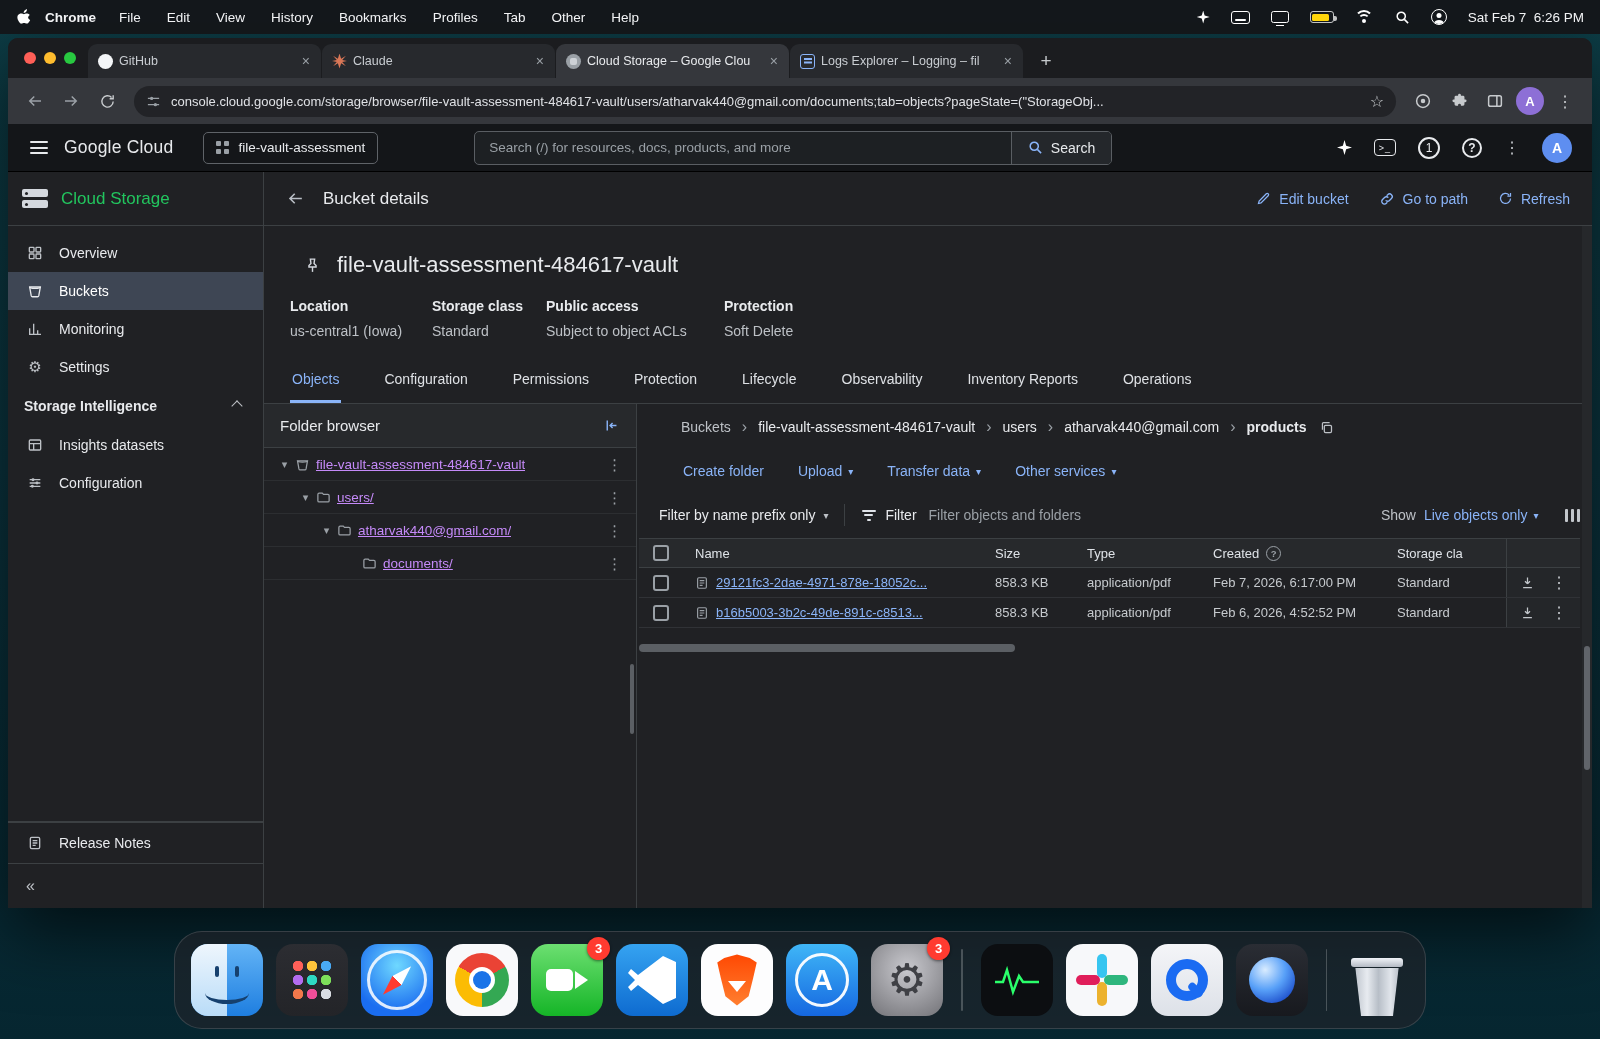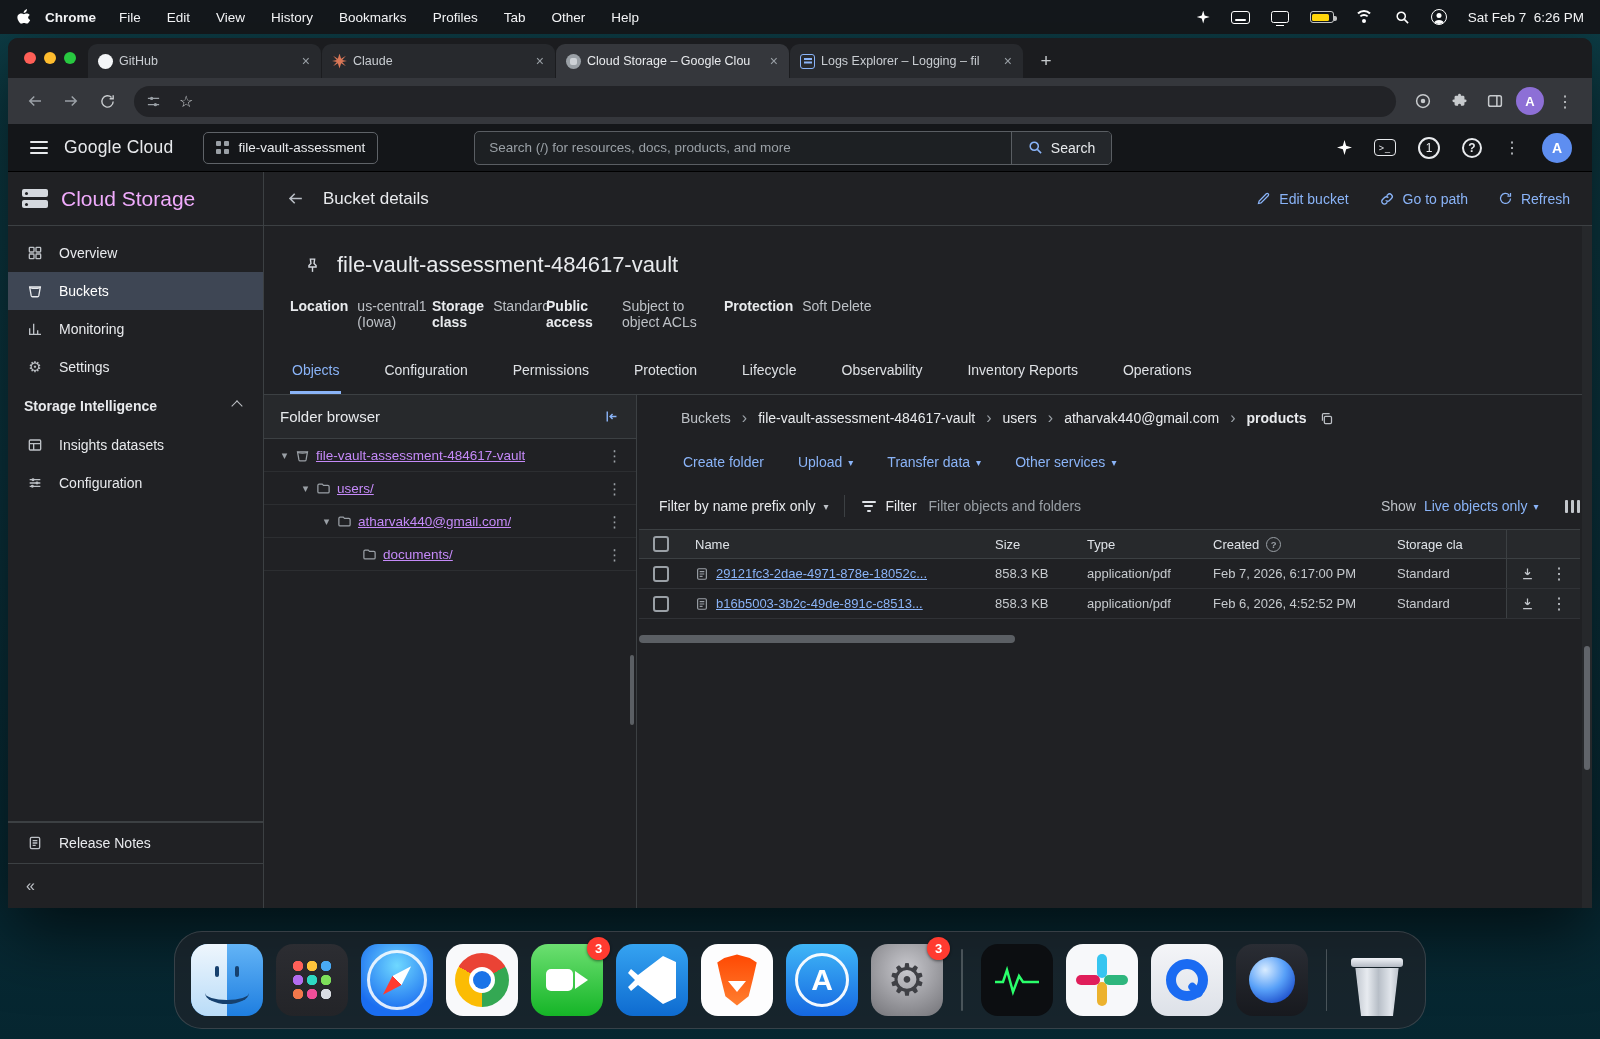--- a/index.html
+++ b/index.html
@@ -76,21 +76,21 @@
   .kebab{color:#c3c7cc;font-size:16px;line-height:1}
   .avatar30{width:30px;height:30px;border-radius:50%;background:#5e8ef0;color:#fff;font-size:14px;font-weight:700;display:flex;align-items:center;justify-content:center}
 
   
   .content{flex:1;display:flex;min-height:0}
   .sidebar{width:256px;flex:0 0 auto;background:#202124;border-right:1px solid #3c4043;display:flex;flex-direction:column}
   .sbhead{height:54px;display:flex;align-items:center;gap:13px;padding:0 14px;border-bottom:1px solid #3c4043}
   .gcsmark{width:26px;display:flex;flex-direction:column;gap:3px}
   .gcsmark i{height:8px;background:#d4d8de;border-radius:2px;position:relative}
   .gcsmark i::before{content:'';position:absolute;left:3px;top:2.5px;width:3px;height:3px;border-radius:50%;background:#202124}
-  .sbtitle{font-size:21px;color:#f0abfc}
+  .sbtitle{font-size:17px;color:#22c55e}
   .sbitem{height:38px;display:flex;align-items:center;gap:15px;padding:0 18px;font-size:14px;color:#e8eaed}
   .sbitem .si{color:#bdc1c6;width:18px;display:flex;justify-content:center}
   .sbitem.sel{background:#3e4654;color:#fff}
   .sbitem.sel .si{color:#e8eaed}
   .sbsection{height:40px;display:flex;align-items:center;padding:0 16px;font-size:14px;font-weight:700;color:#e8eaed}
   .chevup{width:8px;height:8px;border-right:1.7px solid #bdc1c6;border-bottom:1.7px solid #bdc1c6;transform:rotate(-135deg);margin-left:auto;margin-right:6px}
   .sbspacer{flex:1}
   .sbdivider{border-top:1px solid #3c4043}
   .collapse-row{height:44px;display:flex;align-items:center;padding:0 18px;color:#bdc1c6;font-size:16px}
 
@@ -98,21 +98,21 @@
   .pghead{height:54px;display:flex;align-items:center;padding:0 22px;border-bottom:1px solid #3c4043;flex:0 0 auto}
   .backarrow{color:#b9bec5;margin-right:18px;display:flex}
   .pgtitle{font-size:17px;color:#e8eaed}
   .pgactions{margin-left:auto;display:flex;align-items:center;gap:30px}
   .pgact{display:flex;align-items:center;gap:8px;color:#8ab4f8;font-size:14px;font-weight:500}
 
   .summary{flex:0 0 auto}
   .bname{display:flex;align-items:center;gap:16px;padding:26px 0 0 40px}
   .bname .nm{font-size:22px;color:#e8eaed}
   .meta{display:flex;padding:20px 0 0 26px}
-  .metacol{display:flex;flex-direction:row;gap:9px}
+  .metacol{display:flex;flex-direction:column;gap:9px}
   .metacol .lbl{font-size:14px;font-weight:700;color:#e8eaed}
   .metacol .val{font-size:14px;color:#bdc1c6}
   .mc1{width:142px}.mc2{width:114px}.mc3{width:178px}
   .tabsrow{display:flex;margin-top:20px;padding-left:26px;border-bottom:1px solid #3c4043}
   .ptab{padding:12px 2px 13px;margin-right:41px;font-size:14px;color:#dee1e5;border-bottom:3px solid transparent}
   .ptab.active{color:#8ab4f8;font-weight:500;border-bottom-color:#8ab4f8}
 
   .bodyrow{flex:1;display:flex;min-height:0}
   .fpanel{width:373px;flex:0 0 auto;border-right:1px solid #3c4043;display:flex;flex-direction:column;position:relative}
   .fphead{height:44px;display:flex;align-items:center;padding:0 16px;background:#27292c;border-bottom:1px solid #3c4043;flex:0 0 auto}
@@ -303,20 +303,21 @@
         </svg>
       </span>
     <div class="omnibox">
       <span style="display:flex;margin-right:10px;color:#9aa0a6">
           <svg width="15" height="15" viewBox="0 0 24 24" fill="none" stroke="currentColor" stroke-width="2">
             <path d="M3 7h18M3 17h18"></path>
             <circle cx="9" cy="7" r="2.6" fill="#9aa0a6" stroke="none"></circle>
             <circle cx="15" cy="17" r="2.6" fill="#9aa0a6" stroke="none"></circle>
           </svg>
         </span>
+      <span class="url">console.cloud.google.com/storage/browser/file-vault-assessment-484617-vault/users/atharvak440@gmail.com/documents;tab=objects?pageState=("StorageObj...</span>
       <span style="color:#c7cacd;font-size:16px;margin-left:8px">☆</span>
     </div>
     <span class="tbicon">
         <svg width="18" height="18" viewBox="0 0 24 24" fill="none" stroke="currentColor" stroke-width="2">
           <circle cx="12" cy="12" r="8.5"></circle>
           <circle cx="12" cy="12" r="3" fill="currentColor" stroke="none"></circle>
         </svg>
       </span>
     <span class="tbicon">
         <svg width="17" height="17" viewBox="0 0 24 24" fill="currentColor">

